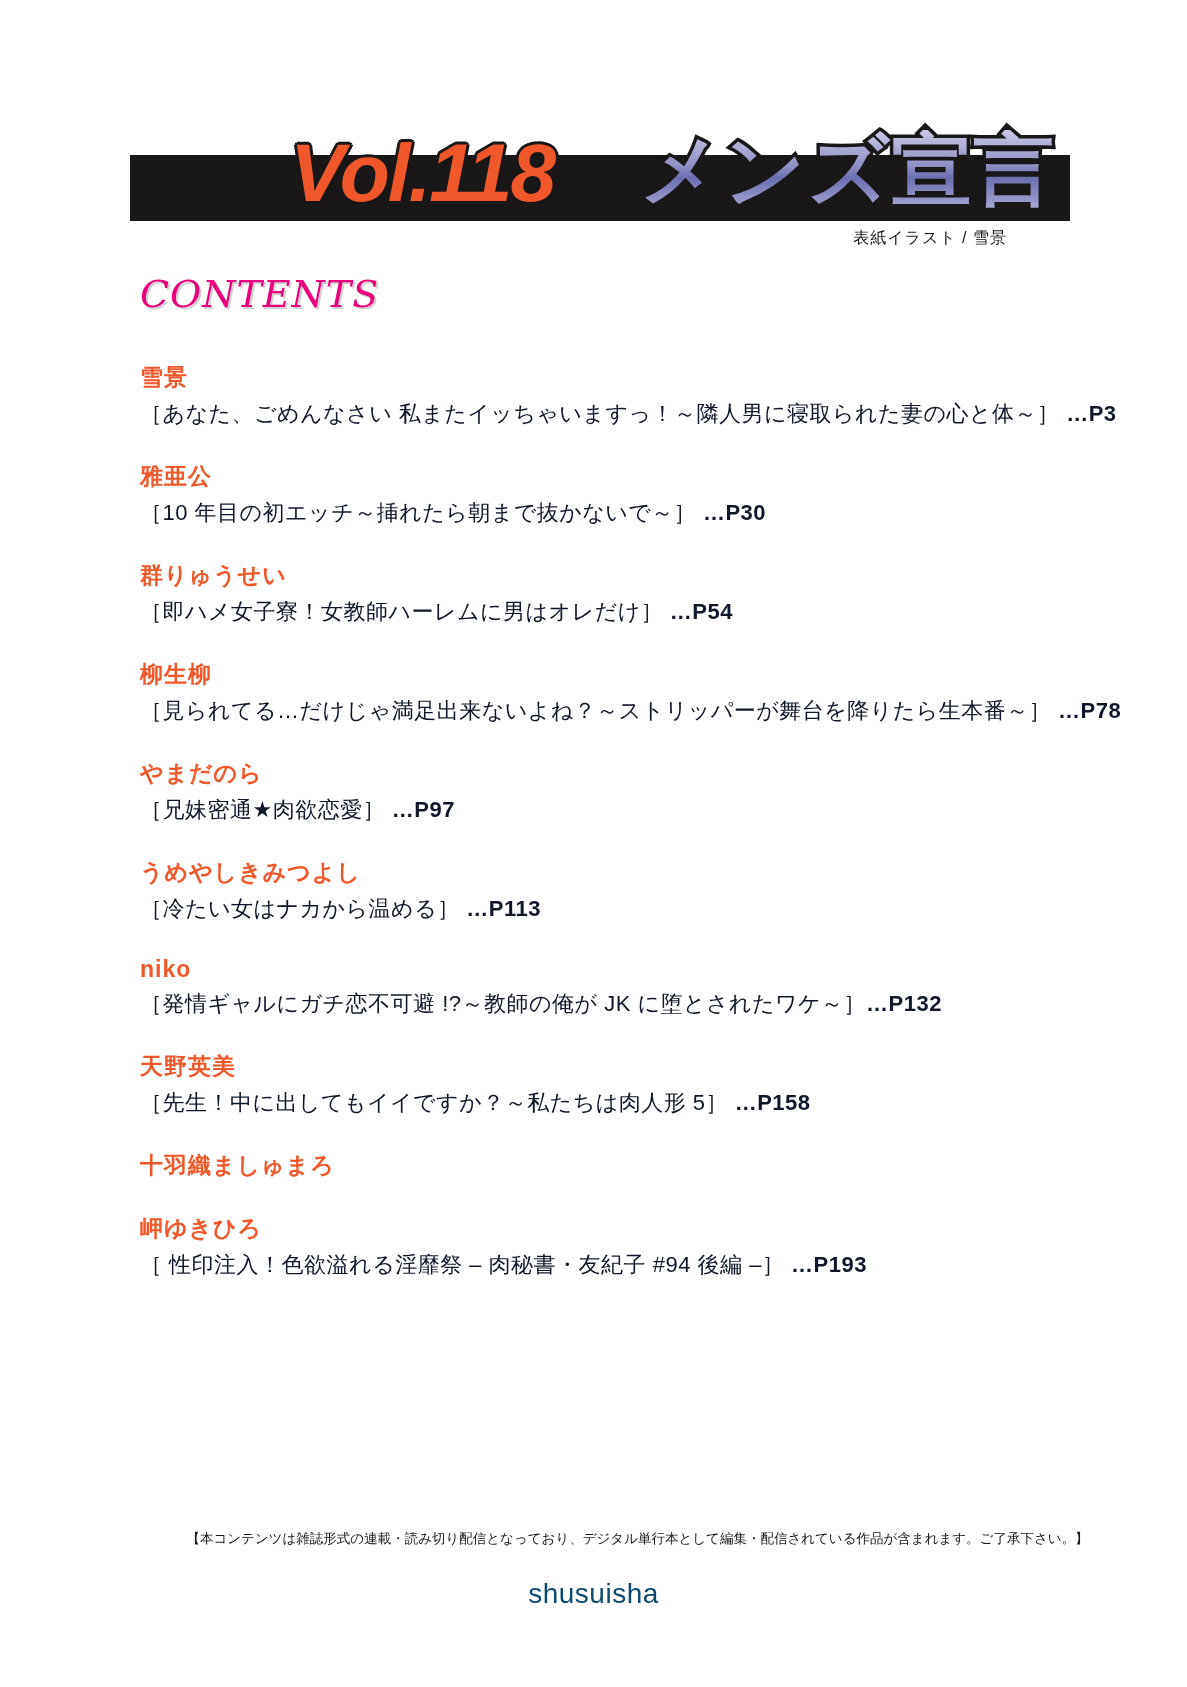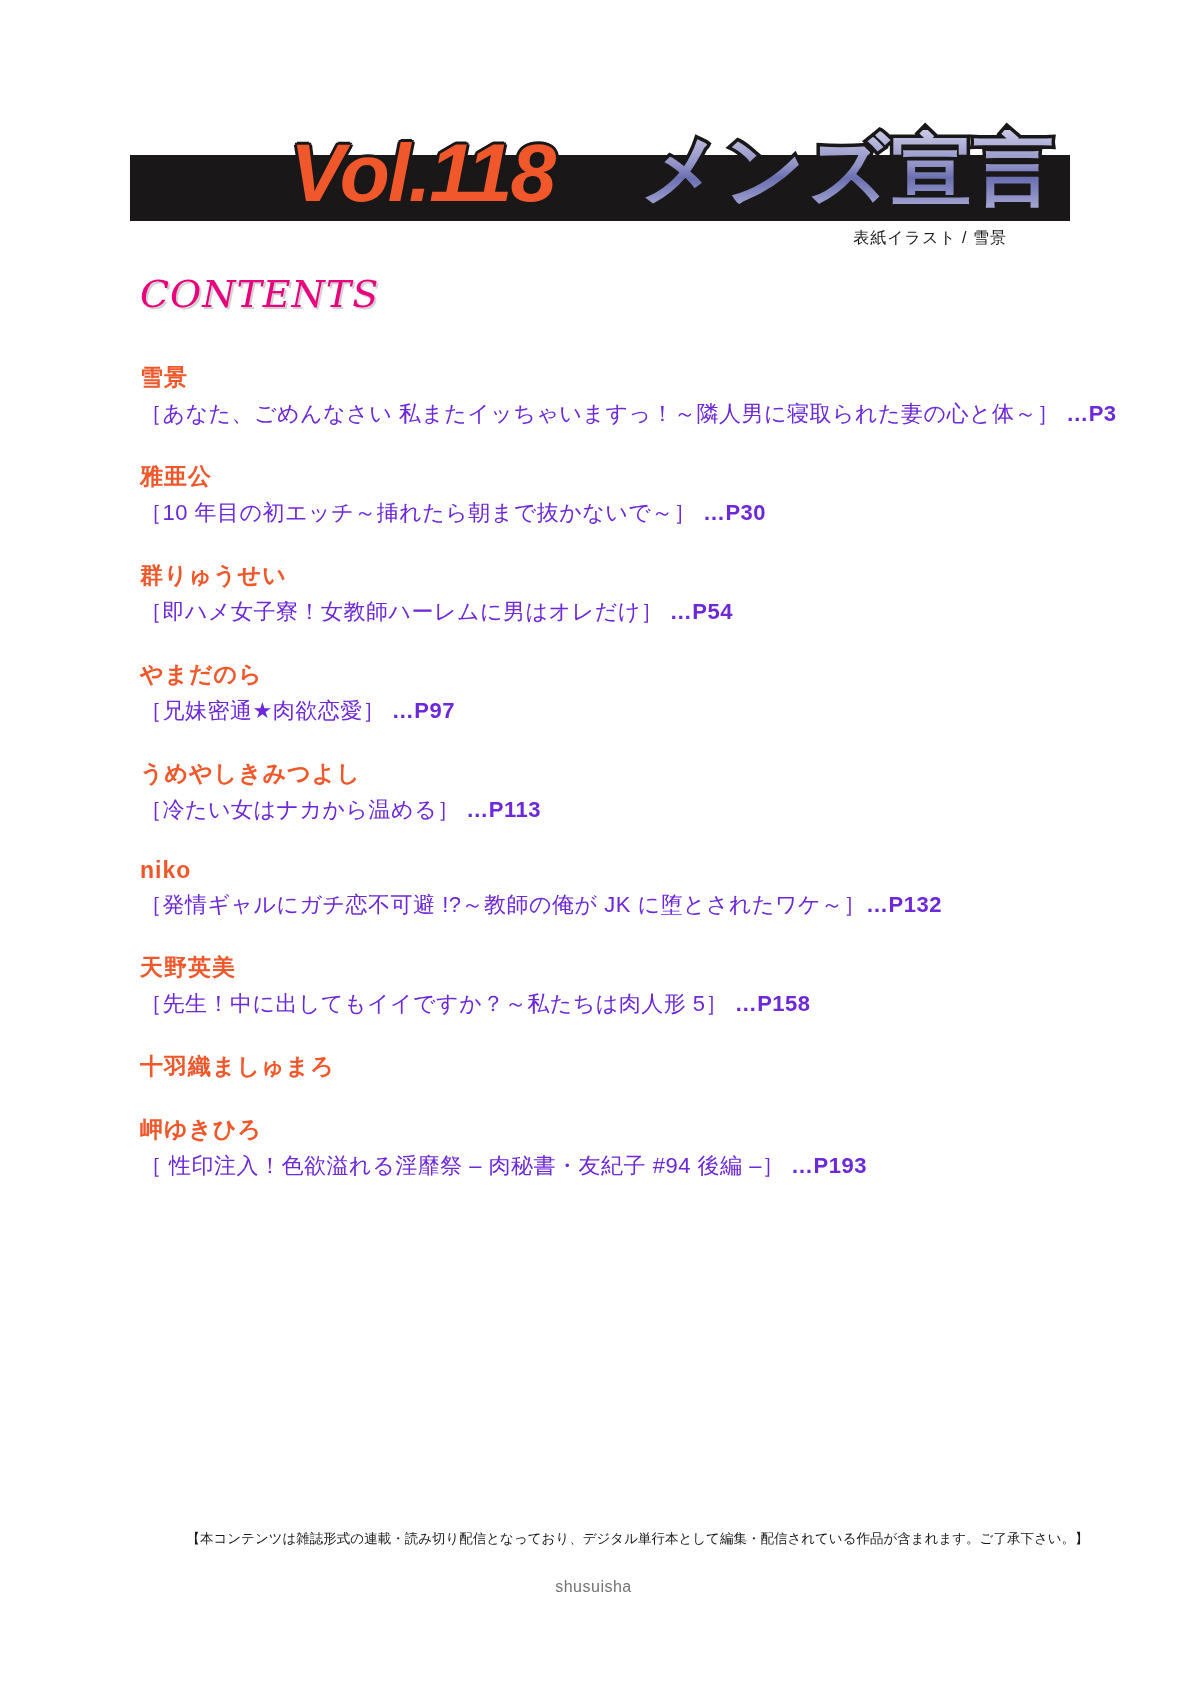--- a/index.html
+++ b/index.html
@@ -113,21 +113,21 @@
   }
   .entry-author {
     font-size: 23px;
     font-weight: bold;
     color: #f0572a;
     letter-spacing: 1px;
     margin-bottom: 6px;
   }
   .entry-title {
     font-size: 22px;
-    color: #6d28d9;
+    color: #0f172a;
     letter-spacing: 0.5px;
     white-space: nowrap;
   }
   .entry-page {
     font-weight: bold;
   }
 
   
   .notice {
     position: absolute;
@@ -139,22 +139,22 @@
     font-weight: normal;
     color: #1a1718;
     padding-left: 44px;
   }
   .imprint {
     position: absolute;
     left: 0;
     top: 1578px;
     width: 1187px;
     text-align: center;
-    font-size: 16px;
-    color: #737373;
+    font-size: 28px;
+    color: #0c4a6e;
     letter-spacing: 0.5px;
   }
 </style>
 </head>
 <body>
 
 <div class="masthead">
   <div class="mast-bar"></div>
   <div class="mast-jp-shadow">メンズ宣言</div>
   <div class="mast-jp">メンズ宣言</div>
@@ -174,20 +174,24 @@
   <div class="entry">
     <div class="entry-author">雅亜公</div>
     <div class="entry-title"><span>［10 年目の初エッチ～挿れたら朝まで抜かないで～］</span> <span class="entry-page">…P30</span></div>
   </div>
 
   <div class="entry">
     <div class="entry-author">群りゅうせい</div>
     <div class="entry-title"><span>［即ハメ女子寮！女教師ハーレムに男はオレだけ］</span> <span class="entry-page">…P54</span></div>
   </div>
 
+  <div class="entry">
+    <div class="entry-author">柳生柳</div>
+    <div class="entry-title"><span>［見られてる…だけじゃ満足出来ないよね？～ストリッパーが舞台を降りたら生本番～］</span> <span class="entry-page">…P78</span></div>
+  </div>
 
   <div class="entry">
     <div class="entry-author">やまだのら</div>
     <div class="entry-title"><span>［兄妹密通★肉欲恋愛］</span> <span class="entry-page">…P97</span></div>
   </div>
 
   <div class="entry">
     <div class="entry-author">うめやしきみつよし</div>
     <div class="entry-title"><span>［冷たい女はナカから温める］</span> <span class="entry-page">…P113</span></div>
   </div>

